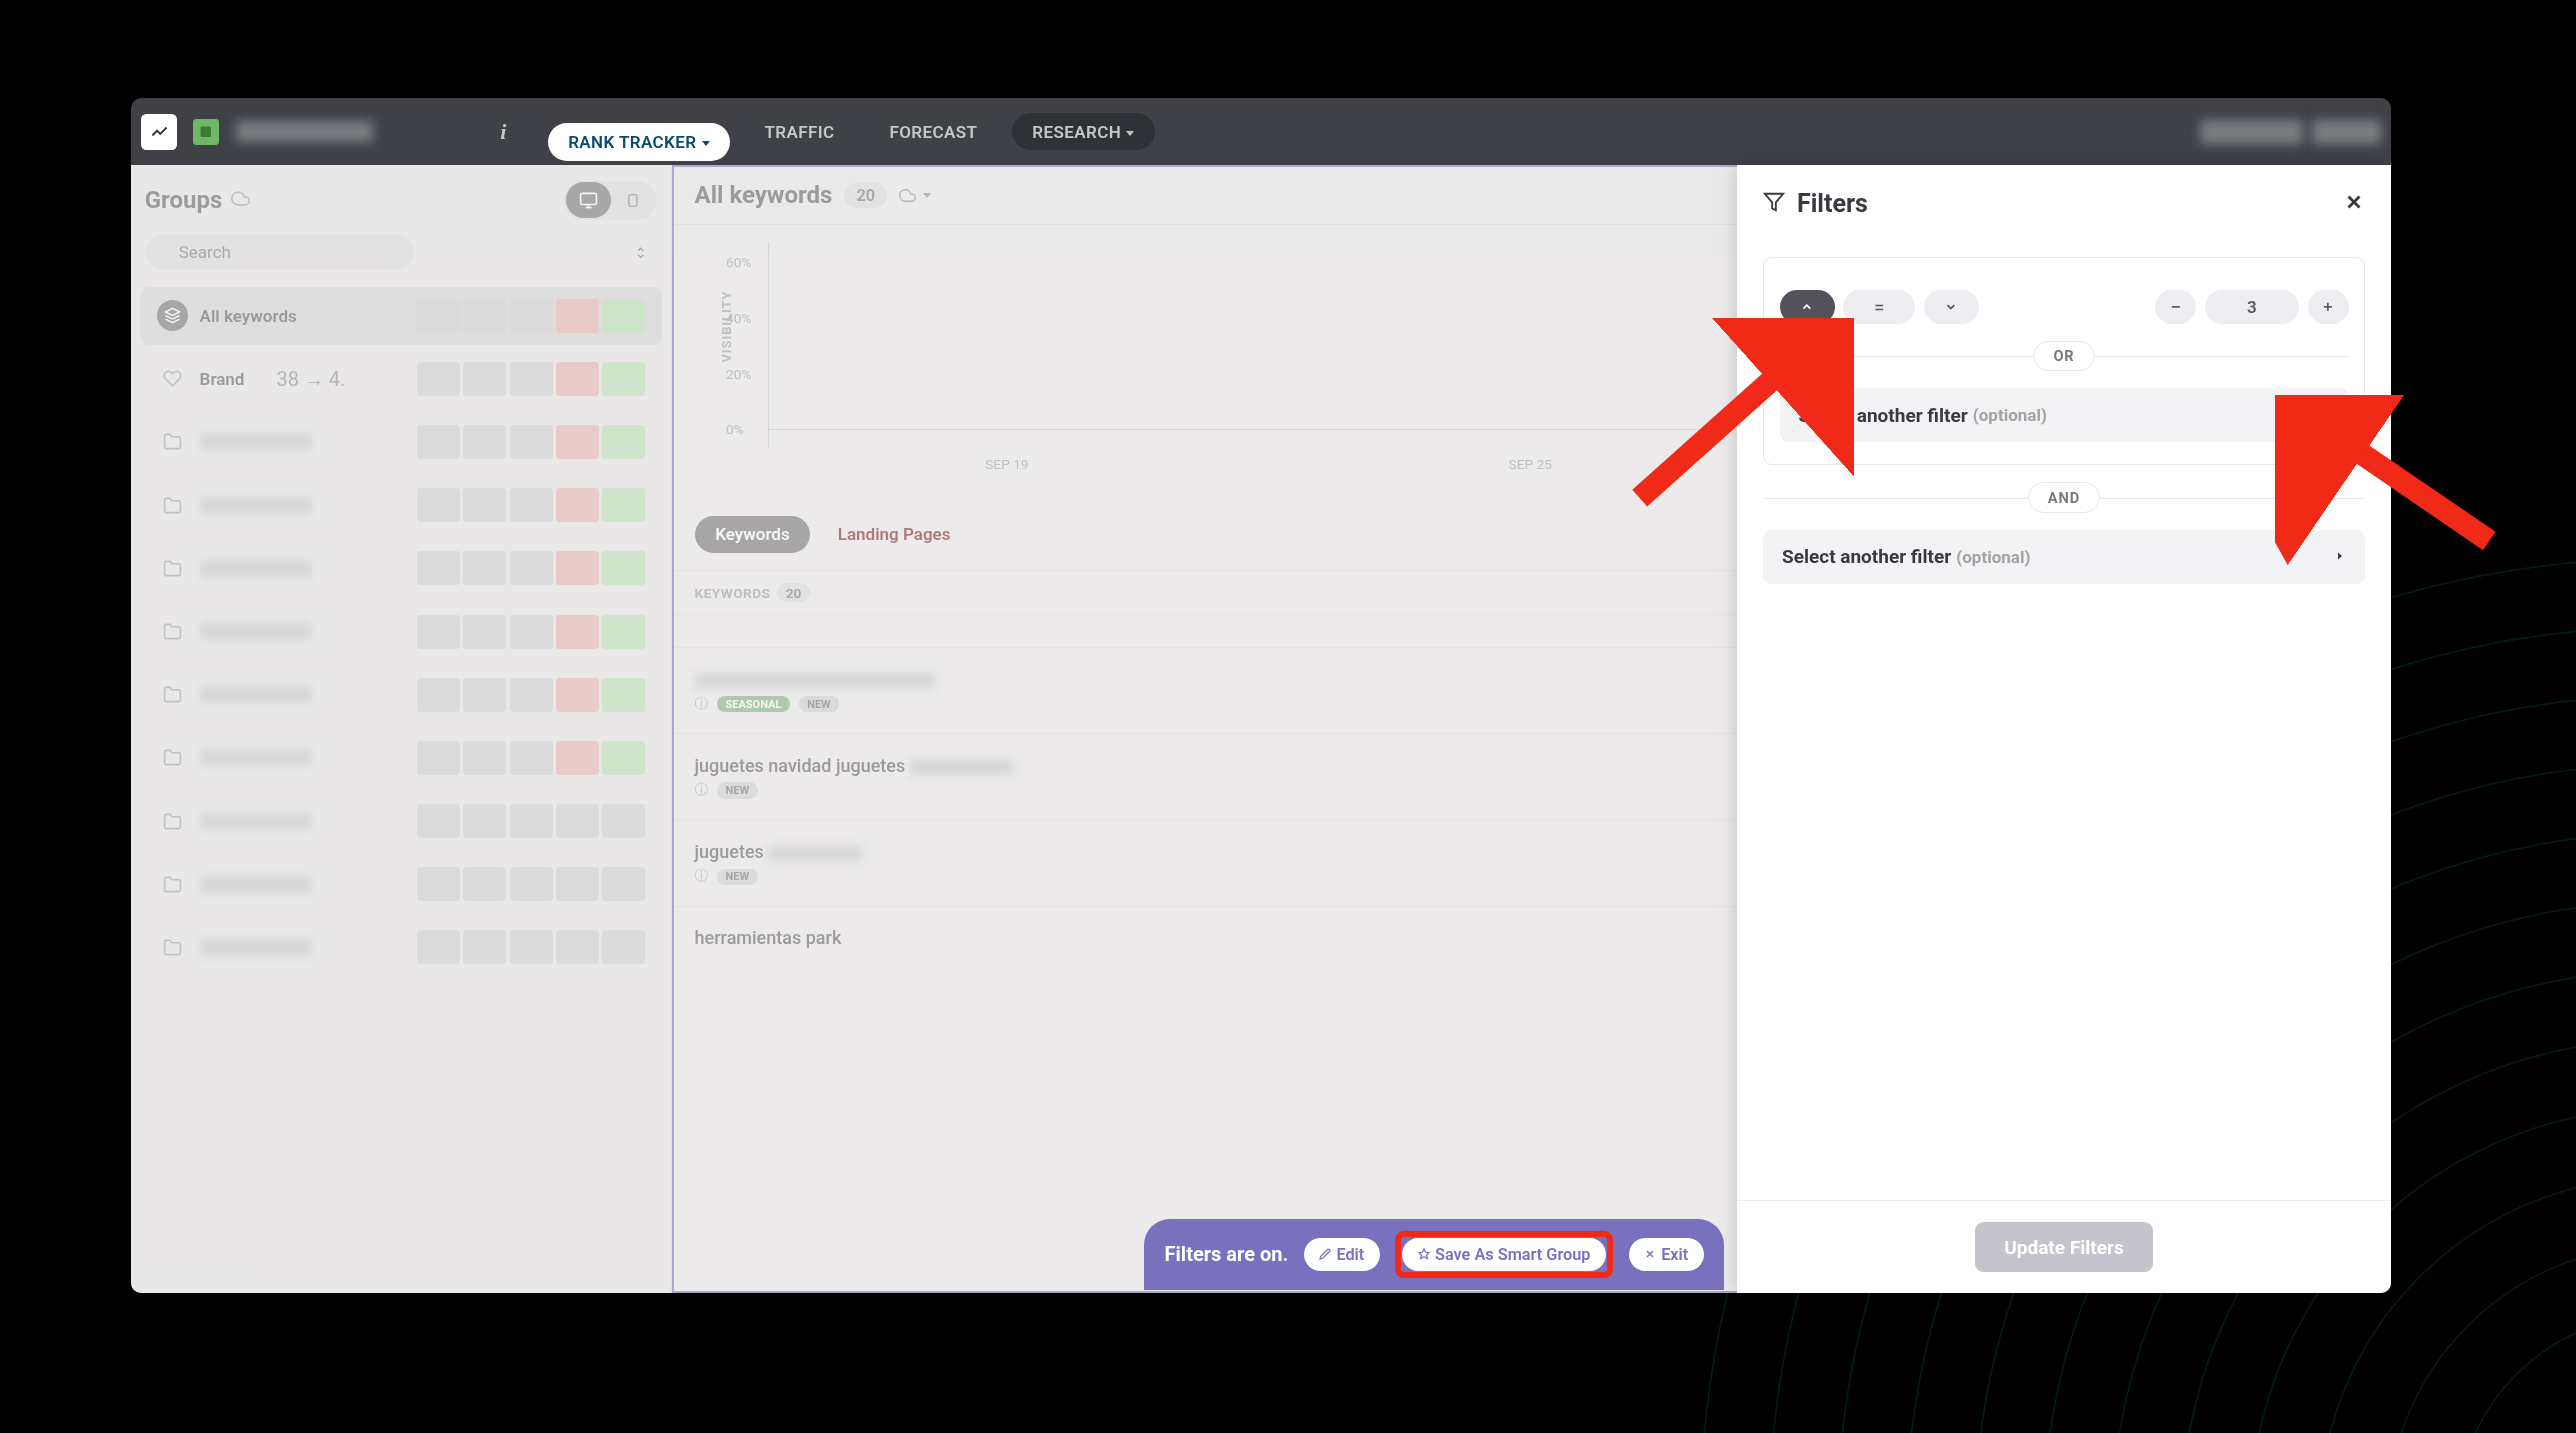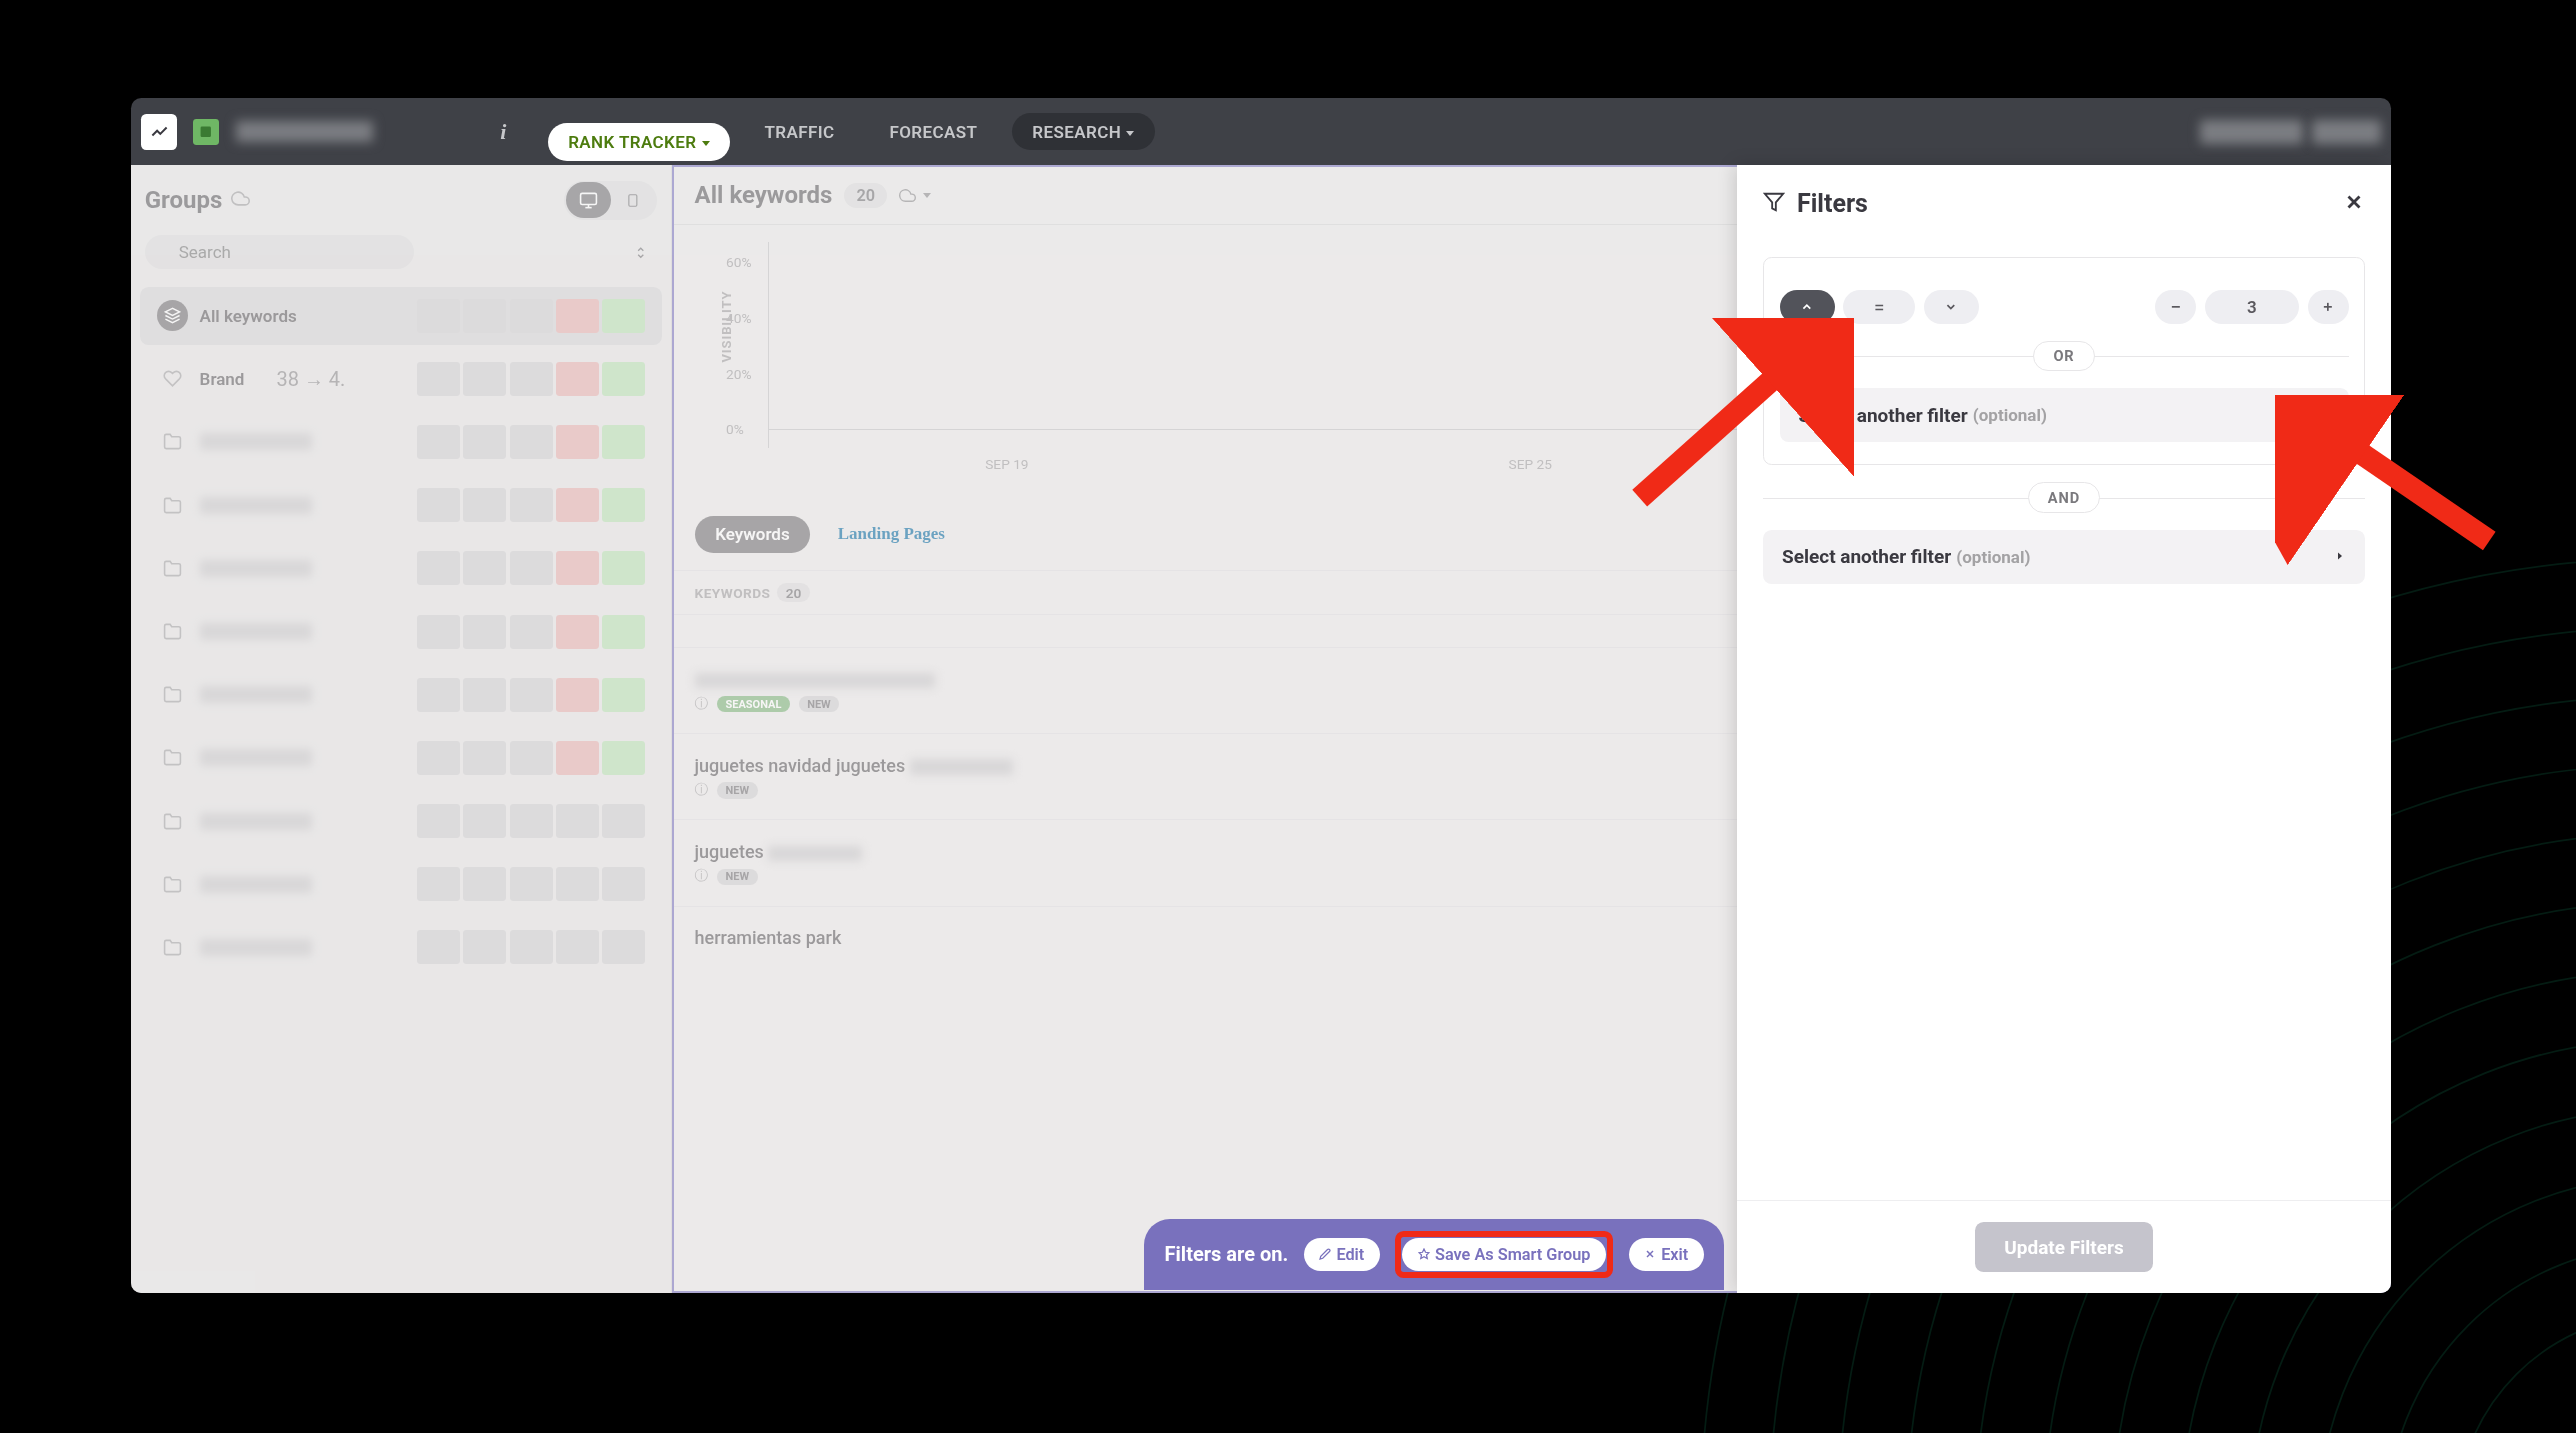--- a/index.html
+++ b/index.html
@@ -8,21 +8,21 @@
   .app-frame { position: absolute; left: 131px; top: 98px; width: 2260px; height: 1195px; background: #3f4147; border-radius: 10.3px; overflow: hidden; }
   
   
   .topnav { height: 67px; display: flex; align-items: center; padding: 0 10.3px; color: #fff; gap: 10.3px; }
   .logo-box { width: 36px; height: 36px; background: #fff; border-radius: 5.2px; display: flex; align-items: center; justify-content: center; }
   .square-green { width: 26px; height: 26px; background: #6fb765; border-radius: 3.4px; margin-left: 5.2px; display: flex; align-items: center; justify-content: center; }
   .brand-blur { width: 137px; height: 20.6px; background: #7b7d82; filter: blur(5.2px); margin-left: 6.9px; }
   .info-icon { margin-left: 103px; width: 34px; height: 34px; display: flex; align-items: center; justify-content: center; color: #c6c7ca; font-weight: 700; font-family: Georgia, serif; font-size: 22px; font-style: italic; }
   .nav-pills { display: flex; gap: 13.7px; margin-left: 17px; align-items: center; }
   .pill { padding: 8.6px 20.6px; border-radius: 26px; font-size: 17px; font-weight: 600; color: #c6c7ca; cursor: pointer; letter-spacing: 0.4px; }
-  .pill.white { background: #fff; color: #4d7c0f; margin-top: 21px; }
+  .pill.white { background: #fff; color: #0c4a6e; margin-top: 21px; }
   .pill.darkpill { background: #2f3136; }
   .caret-down { display: inline-block; width: 0; height: 0; border-left: 4.3px solid transparent; border-right: 4.3px solid transparent; border-top: 5.2px solid currentColor; margin-left: 5.2px; vertical-align: middle; }
   .topnav-right { margin-left: auto; display: flex; gap: 8.6px; }
   .blur-box { background: #7b7d82; filter: blur(5.2px); border-radius: 3.4px; }
   
   
   .content { position: absolute; top: 67px; left: 0; right: 0; bottom: 0; display: flex; background: #eceaea; }
   
   
   .sidebar { width: 541px; background: #e7e6e6; border-right: 0.9px solid #d6d5d5; display: flex; flex-direction: column; position: relative; }
@@ -60,21 +60,21 @@
   .mid-tab { padding: 6.9px 15.5px; border-radius: 17px; font-size: 16.3px; font-weight: 600; color: #6f6e71; background: #dcdbdc; display: flex; align-items: center; gap: 5.2px; cursor: pointer; }
   .mid-tab.dark { background: #6f6e71; color: #fff; }
   .chart-area { height: 240px; padding: 17px 34px; position: relative; }
   .ylabel { position: absolute; left: 15.5px; top: 50%; transform: rotate(-90deg) translateX(26px); font-size: 13px; font-weight: 700; color: #9e9d9f; letter-spacing: 0.9px; }
   .chart-body { margin-left: 60px; height: 100%; border-left: 0.9px solid #c4c3c5; position: relative; }
   .ytick { position: absolute; left: -43px; font-size: 13.7px; color: #9e9d9f; transform: translateY(-50%); }
   .xtick { position: absolute; bottom: -24px; font-size: 13.7px; color: #9e9d9f; transform: translateX(-50%); }
   .tab-row { padding: 17px 20.6px; display: flex; gap: 6.9px; }
   .tab-btn { padding: 8.6px 20.6px; border-radius: 19px; font-size: 17px; font-weight: 600; cursor: pointer; }
   .tab-btn.active { background: #6f6e71; color: #fff; }
-  .tab-btn.inactive { color: #0369a1; font-family: Liberation Serif, serif; }
+  .tab-btn.inactive { color: #7f1d1d; }
   .table-header { padding: 12px 20.6px; display: flex; align-items: center; border-top: 0.9px solid #e0dfe1; }
   .th-label { font-size: 13.7px; font-weight: 700; color: #9e9d9f; letter-spacing: 0.4px; }
   .kw-row { padding: 20.6px 20.6px; border-top: 0.9px solid #e0dfe1; display: flex; align-items: flex-start; gap: 12px; }
   .kw-text { font-size: 18px; color: #5a585b; font-weight: 500; }
   .kw-text .blur-inline { filter: blur(4.3px); background: #c9c8ca; display: inline-block; height: 15.5px; border-radius: 2.6px; vertical-align: middle; }
   .badge { display: inline-block; padding: 1.7px 8.6px; border-radius: 8.6px; font-size: 11px; font-weight: 700; margin-left: 5.2px; }
   .badge.seasonal { background: #7ab377; color: #fff; }
   .badge.new { background: #d0cfd1; color: #6f6e71; }
   .pct-pill { margin-left: auto; background: #dcdbdc; padding: 6.9px 17px; border-radius: 17px; font-size: 16.3px; font-weight: 700; color: #5a585b; display: flex; align-items: center; gap: 6.9px; }
   

